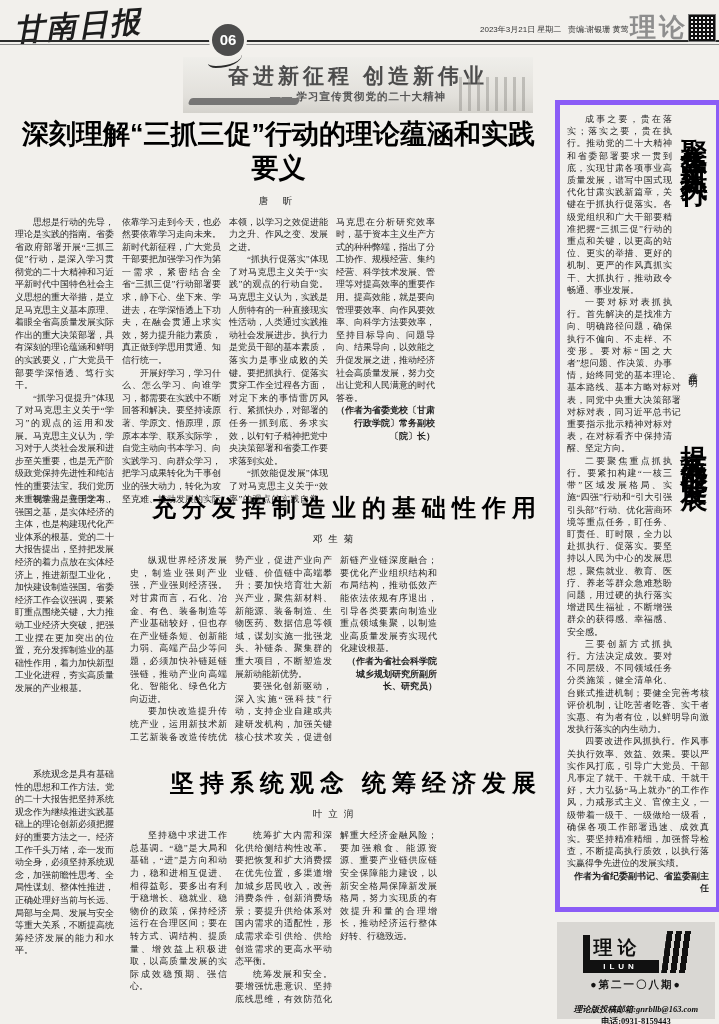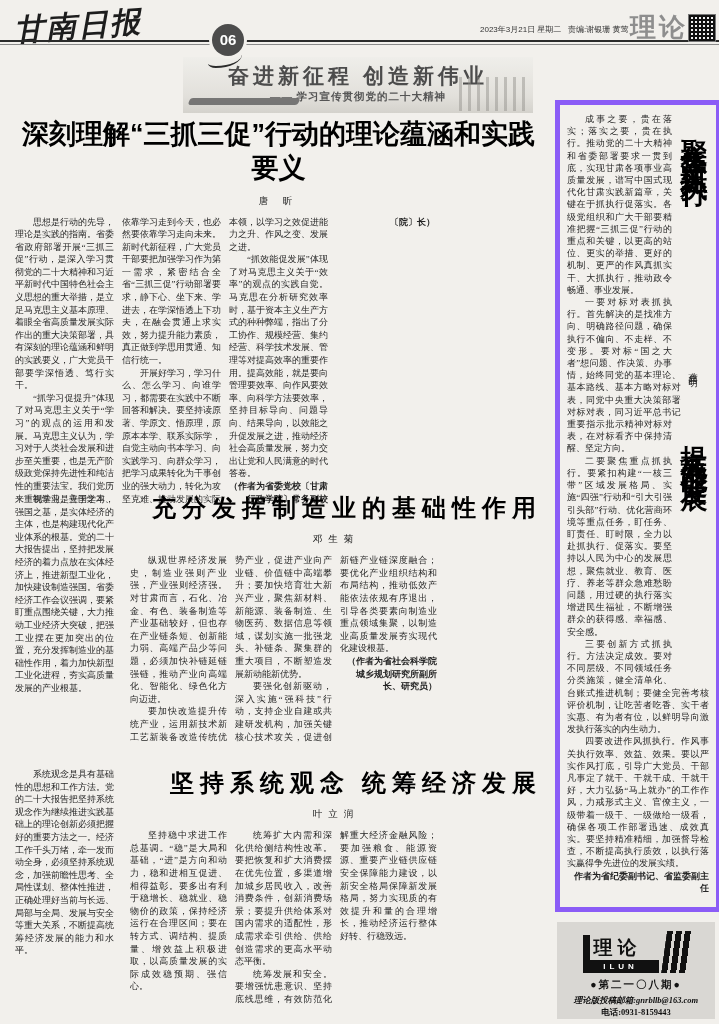--- a/index.html
+++ b/index.html
@@ -74,21 +74,21 @@
   .logo-l{position:relative;width:76px;height:38px;}
   .logo-l .bar-left{position:absolute;left:0;top:0;width:7px;height:38px;background:#111;}
   .logo-l .bar-bottom{position:absolute;left:0;bottom:0;width:76px;height:13px;background:#111;
             color:#fff;font-family:"Liberation Sans",sans-serif;font-size:8px;font-weight:bold;
             letter-spacing:4px;line-height:13px;text-align:center;}
   .logo-l .logo-zh{position:absolute;left:11px;top:0;font-size:19px;font-weight:900;
             letter-spacing:5px;color:#111;font-family:"Liberation Sans",sans-serif;}
   .logo-books{width:26px;height:42px;background:
             repeating-linear-gradient(90deg,#111 0 6px,#d9d7d3 6px 9px);transform:skewX(-8deg);}
   .issue-line{margin-top:5px;font-size:10.5px;font-weight:bold;letter-spacing:2px;color:#111;}
-  .email-line{margin-top:3px;font-size:8.5px;font-weight:bold;font-style:italic;color:#111;}
+  .email-line{margin-top:12px;font-size:8.5px;font-weight:bold;font-style:italic;color:#111;}
   .phone-line{margin-top:0;font-size:8.5px;font-weight:bold;color:#111;}
 </style>
 </head>
 <body>
 
 <div class="page">
 
   <div class="masthead">甘南日报</div>
   <div class="header-rule"></div>
   <div class="header-rule2"></div>
@@ -107,20 +107,21 @@
     <div class="banner-bridge"></div>
   </div>
 
   <div class="main-article">
     <div class="headline-xl">深刻理解“三抓三促”行动的理论蕴涵和实践要义</div>
     <div class="byline">唐 昕</div>
     <div class="body-cols5">
       <p>思想是行动的先导，理论是实践的指南。省委省政府部署开展“三抓三促”行动，是深入学习贯彻党的二十大精神和习近平新时代中国特色社会主义思想的重大举措，是立足马克思主义基本原理、着眼全省高质量发展实际作出的重大决策部署，具有深刻的理论蕴涵和鲜明的实践要义，广大党员干部要学深悟透、笃行实干。</p>
       <p>“抓学习促提升”体现了对马克思主义关于“学习”的观点的运用和发展。马克思主义认为，学习对于人类社会发展和进步至关重要，也是无产阶级政党保持先进性和纯洁性的重要法宝。我们党历来重视学习、善于学习，依靠学习走到今天，也必然要依靠学习走向未来。新时代新征程，广大党员干部要把加强学习作为第一需求，紧密结合全省“三抓三促”行动部署要求，静下心、坐下来、学进去，在学深悟透上下功夫，在融会贯通上求实效，努力提升能力素质，真正做到学思用贯通、知信行统一。</p>
       <p>开展好学习，学习什么、怎么学习、向谁学习，都需要在实践中不断回答和解决。要坚持读原著、学原文、悟原理，原原本本学、联系实际学，自觉主动向书本学习、向实践学习、向群众学习，把学习成果转化为干事创业的强大动力，转化为攻坚克难、推动发展的实际本领，以学习之效促进能力之升、作风之变、发展之进。</p>
+      <p>“抓执行促落实”体现了对马克思主义关于“实践”的观点的行动自觉。马克思主义认为，实践是人所特有的一种直接现实性活动，人类通过实践推动社会发展进步。执行力是党员干部的基本素质，落实力是事业成败的关键。要把抓执行、促落实贯穿工作全过程各方面，对定下来的事情雷厉风行、紧抓快办，对部署的任务一抓到底、务求实效，以钉钉子精神把党中央决策部署和省委工作要求落到实处。</p>
       <p>“抓效能促发展”体现了对马克思主义关于“效率”的观点的实践自觉。马克思在分析研究效率时，基于资本主义生产方式的种种弊端，指出了分工协作、规模经营、集约经营、科学技术发展、管理等对提高效率的重要作用。提高效能，就是要向管理要效率、向作风要效率、向科学方法要效率，坚持目标导向、问题导向、结果导向，以效能之升促发展之进，推动经济社会高质量发展，努力交出让党和人民满意的时代答卷。</p>
       <p class="attr-line">（作者为省委党校〔甘肃行政学院〕常务副校〔院〕长）</p>
     </div>
   </div>
 
   <div class="red-box">
     <div class="red-body">
       <div class="vtitle">聚焦落实抓执行</div>
       <div class="vauthor">龚昌明</div>
       <div class="vtitle vtitle2">提高效能促发展</div>

